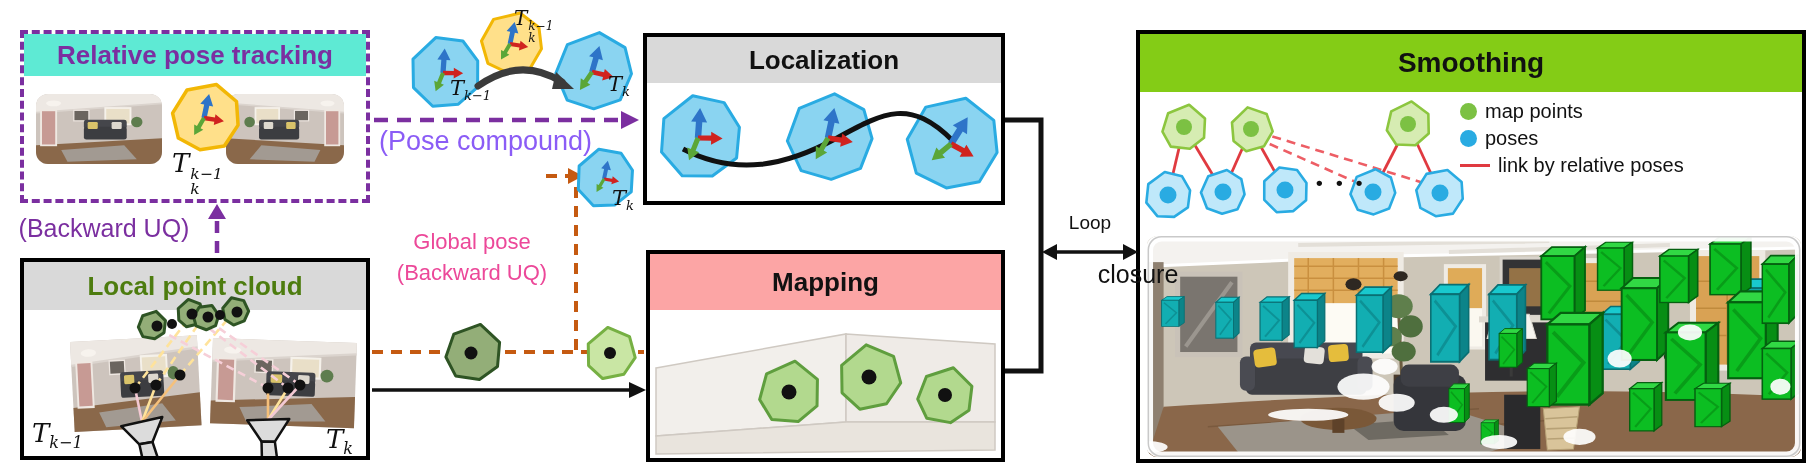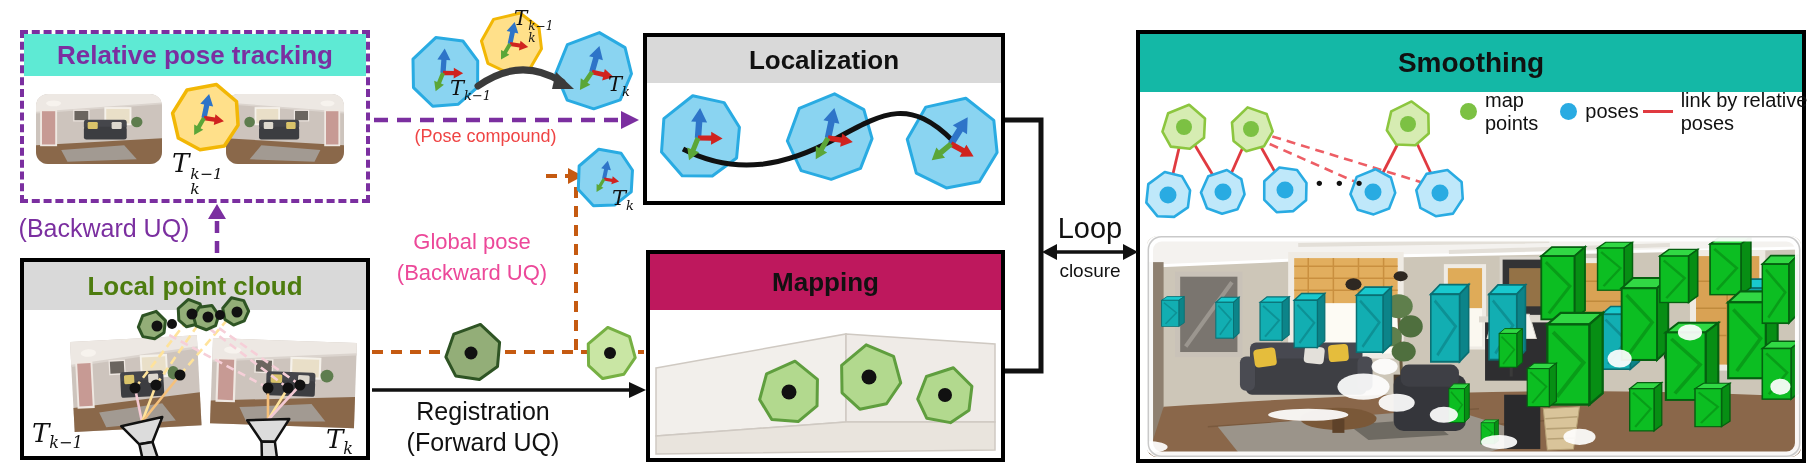--- a/index.html
+++ b/index.html
@@ -7,21 +7,21 @@
           font-family:"Liberation Sans",sans-serif;color:#111;}
   .box{position:absolute;background:#fff;box-sizing:border-box;}
   .box-header{display:flex;align-items:center;justify-content:center;font-weight:bold;
               position:relative;z-index:2;}
   .lbl{position:absolute;z-index:6;white-space:nowrap;}
   .math{font-family:"DejaVu Serif",serif;font-style:italic;}
   .math .ss{display:inline-flex;flex-direction:column;align-items:flex-start;
             font-size:0.60em;line-height:1.02;vertical-align:-0.42em;margin-left:1px;}
   .math sub{font-size:0.62em;}
   .centered{text-align:center;}
-  .legend{position:absolute;left:1460px;top:100px;z-index:6;display:flex;gap:4px;}
+  .legend{position:absolute;left:1460px;top:100px;z-index:6;display:flex;flex-direction:column;gap:4px;}
   .legend-row{display:flex;align-items:center;gap:8px;height:23px;font-size:20px;color:#111;}
   .sw-dot{width:17px;height:17px;border-radius:50%;flex:0 0 auto;}
   .sw-line{width:30px;height:0;flex:0 0 auto;}
   svg{display:block;}
   .floatsvg{position:absolute;z-index:3;}
   .photo-frame{position:absolute;border-radius:12px;overflow:hidden;z-index:2;}
 </style>
 </head>
 <body>
 
@@ -191,31 +191,27 @@
     <line x1="372" y1="390" x2="632" y2="390" stroke="#111" stroke-width="3.5"></line>
     <polygon points="646,390 629,382 629,398" fill="#111"></polygon>
 
     <path d="M1005,120 H1041 V371 H1005" fill="none" stroke="#111" stroke-width="5"></path>
 
     <line x1="1054" y1="252" x2="1126" y2="252" stroke="#111" stroke-width="3.5"></line>
     <polygon points="1042,252 1057,244 1057,260" fill="#111"></polygon>
     <polygon points="1138,252 1123,244 1123,260" fill="#111"></polygon>
   </svg>
 
-  <div class="lbl centered" style="left:378px;top:126px;width:215px;font-size:18px;color:#ef4444;"><span>(Pose compound)</span></div>
+  <div class="lbl centered" style="left:378px;top:126px;width:215px;font-size:27px;color:#8b5cf6;"><span>(Pose compound)</span></div>
   <div class="lbl centered" style="left:372px;top:226px;width:200px;font-size:22px;line-height:31px;color:#ec4899;">
     <div>Global pose</div>
     <div>(Backward UQ)</div>
   </div>
-  <div class="lbl centered" style="left:368px;top:396px;width:230px;font-size:25px;line-height:31px;color:#111;">
-    <div>Registration</div>
-    <div>(Forward UQ)</div>
-  </div>
-  <div class="lbl centered" style="left:1044px;top:212px;width:92px;font-size:29px;color:#111;"><span>Loop</span></div>
-  <div class="lbl centered" style="left:1038px;top:260px;width:104px;font-size:19px;color:#111;"><span>closure</span></div>
+  <div class="lbl centered" style="left:1044px;top:212px;width:92px;font-size:19px;color:#111;"><span>Loop</span></div>
+  <div class="lbl centered" style="left:1038px;top:260px;width:104px;font-size:25px;color:#111;padding-left:48px;"><span>closure</span></div>
 
   <svg class="floatsvg" style="left:442px;top:321px;" width="62" height="62" viewBox="0 0 62 62">
     <use href="#mapPoly" fill="#93AE78" stroke="#2E5424" stroke-width="3" transform="translate(31,31) rotate(12) scale(1.5)"></use>
     <circle cx="29" cy="32" r="6.5" fill="#111"></circle>
   </svg>
   <svg class="floatsvg" style="left:582px;top:326px;" width="56" height="54" viewBox="0 0 56 54">
     <use href="#mapPoly" fill="#C9E6A4" stroke="#76B043" stroke-width="3" transform="translate(28,27) rotate(-8) scale(1.35)"></use>
     <circle cx="28" cy="27" r="6" fill="#111"></circle>
   </svg>
   <svg class="floatsvg" style="left:576px;top:146px;" width="58" height="66" viewBox="0 0 58 66">
@@ -235,38 +231,38 @@
       <use href="#posePoly" fill="#8AD4F1" stroke="#29ABE2" stroke-width="3" transform="translate(183,54) rotate(6) scale(1.4)"></use>
       <use href="#posePoly" fill="#8AD4F1" stroke="#29ABE2" stroke-width="3" transform="translate(306,60) rotate(16) scale(1.5)"></use>
       <path d="M36,66 C90,94 140,82 188,56 S262,14 306,58" fill="none" stroke="#111" stroke-width="5"></path>
       <use href="#triad" transform="translate(51,55) rotate(-8)"></use>
       <use href="#triad" transform="translate(181,55) scale(1.02)"></use>
       <use href="#triad" transform="translate(304,61) rotate(20) scale(1.05)"></use>
     </svg>
   </div>
 
   <div class="box" style="left:646px;top:250px;width:359px;height:212px;border:4px solid #000;">
-    <div class="box-header" style="height:56px;background:#be185d;color:#111;font-size:26px;">
+    <div class="box-header" style="height:56px;background:#fca5a5;color:#111;font-size:26px;">
       <span>Mapping</span>
     </div>
     <svg style="position:absolute;left:0;top:56px;" width="351" height="148" viewBox="0 0 351 148">
       <path d="M6,58 L196,24 L196,112 L6,126 Z" fill="#F2EFEB" stroke="#CFC9C2" stroke-width="1.5"></path>
       <path d="M196,24 L345,34 L345,112 L196,112 Z" fill="#EFEBE7" stroke="#CFC9C2" stroke-width="1.5"></path>
       <path d="M6,126 L196,112 L345,112 L345,140 L6,144 Z" fill="#E9E4DD" stroke="#CFC9C2" stroke-width="1.5"></path>
       <use href="#mapPoly" fill="#B2D98E" stroke="#5F9E3E" stroke-width="3" transform="translate(139,82) rotate(8) scale(1.65)"></use>
       <use href="#mapPoly" fill="#B2D98E" stroke="#5F9E3E" stroke-width="3" transform="translate(219,67) rotate(-8) scale(1.7)"></use>
       <use href="#mapPoly" fill="#B2D98E" stroke="#5F9E3E" stroke-width="3" transform="translate(295,85) rotate(14) scale(1.5)"></use>
       <circle cx="139" cy="82" r="7.5" fill="#111"></circle>
       <circle cx="219" cy="67" r="7.5" fill="#111"></circle>
       <circle cx="295" cy="85" r="7" fill="#111"></circle>
     </svg>
   </div>
 
   <div class="box" style="left:1136px;top:30px;width:670px;height:433px;border:4px solid #000;">
-    <div class="box-header" style="height:58px;background:#14b8a6;color:#111;font-size:28px;">
+    <div class="box-header" style="height:58px;background:#84cc16;color:#111;font-size:28px;">
       <span>Smoothing</span>
     </div>
   </div>
 
   <svg class="floatsvg" style="left:1140px;top:92px;" width="662" height="145" viewBox="0 0 662 145">
     <g stroke="#E03A40" stroke-width="2.8">
       <line x1="44" y1="35" x2="28" y2="103"></line>
       <line x1="44" y1="35" x2="83" y2="100"></line>
       <line x1="111" y1="37" x2="83" y2="100"></line>
       <line x1="111" y1="37" x2="145" y2="98"></line>

